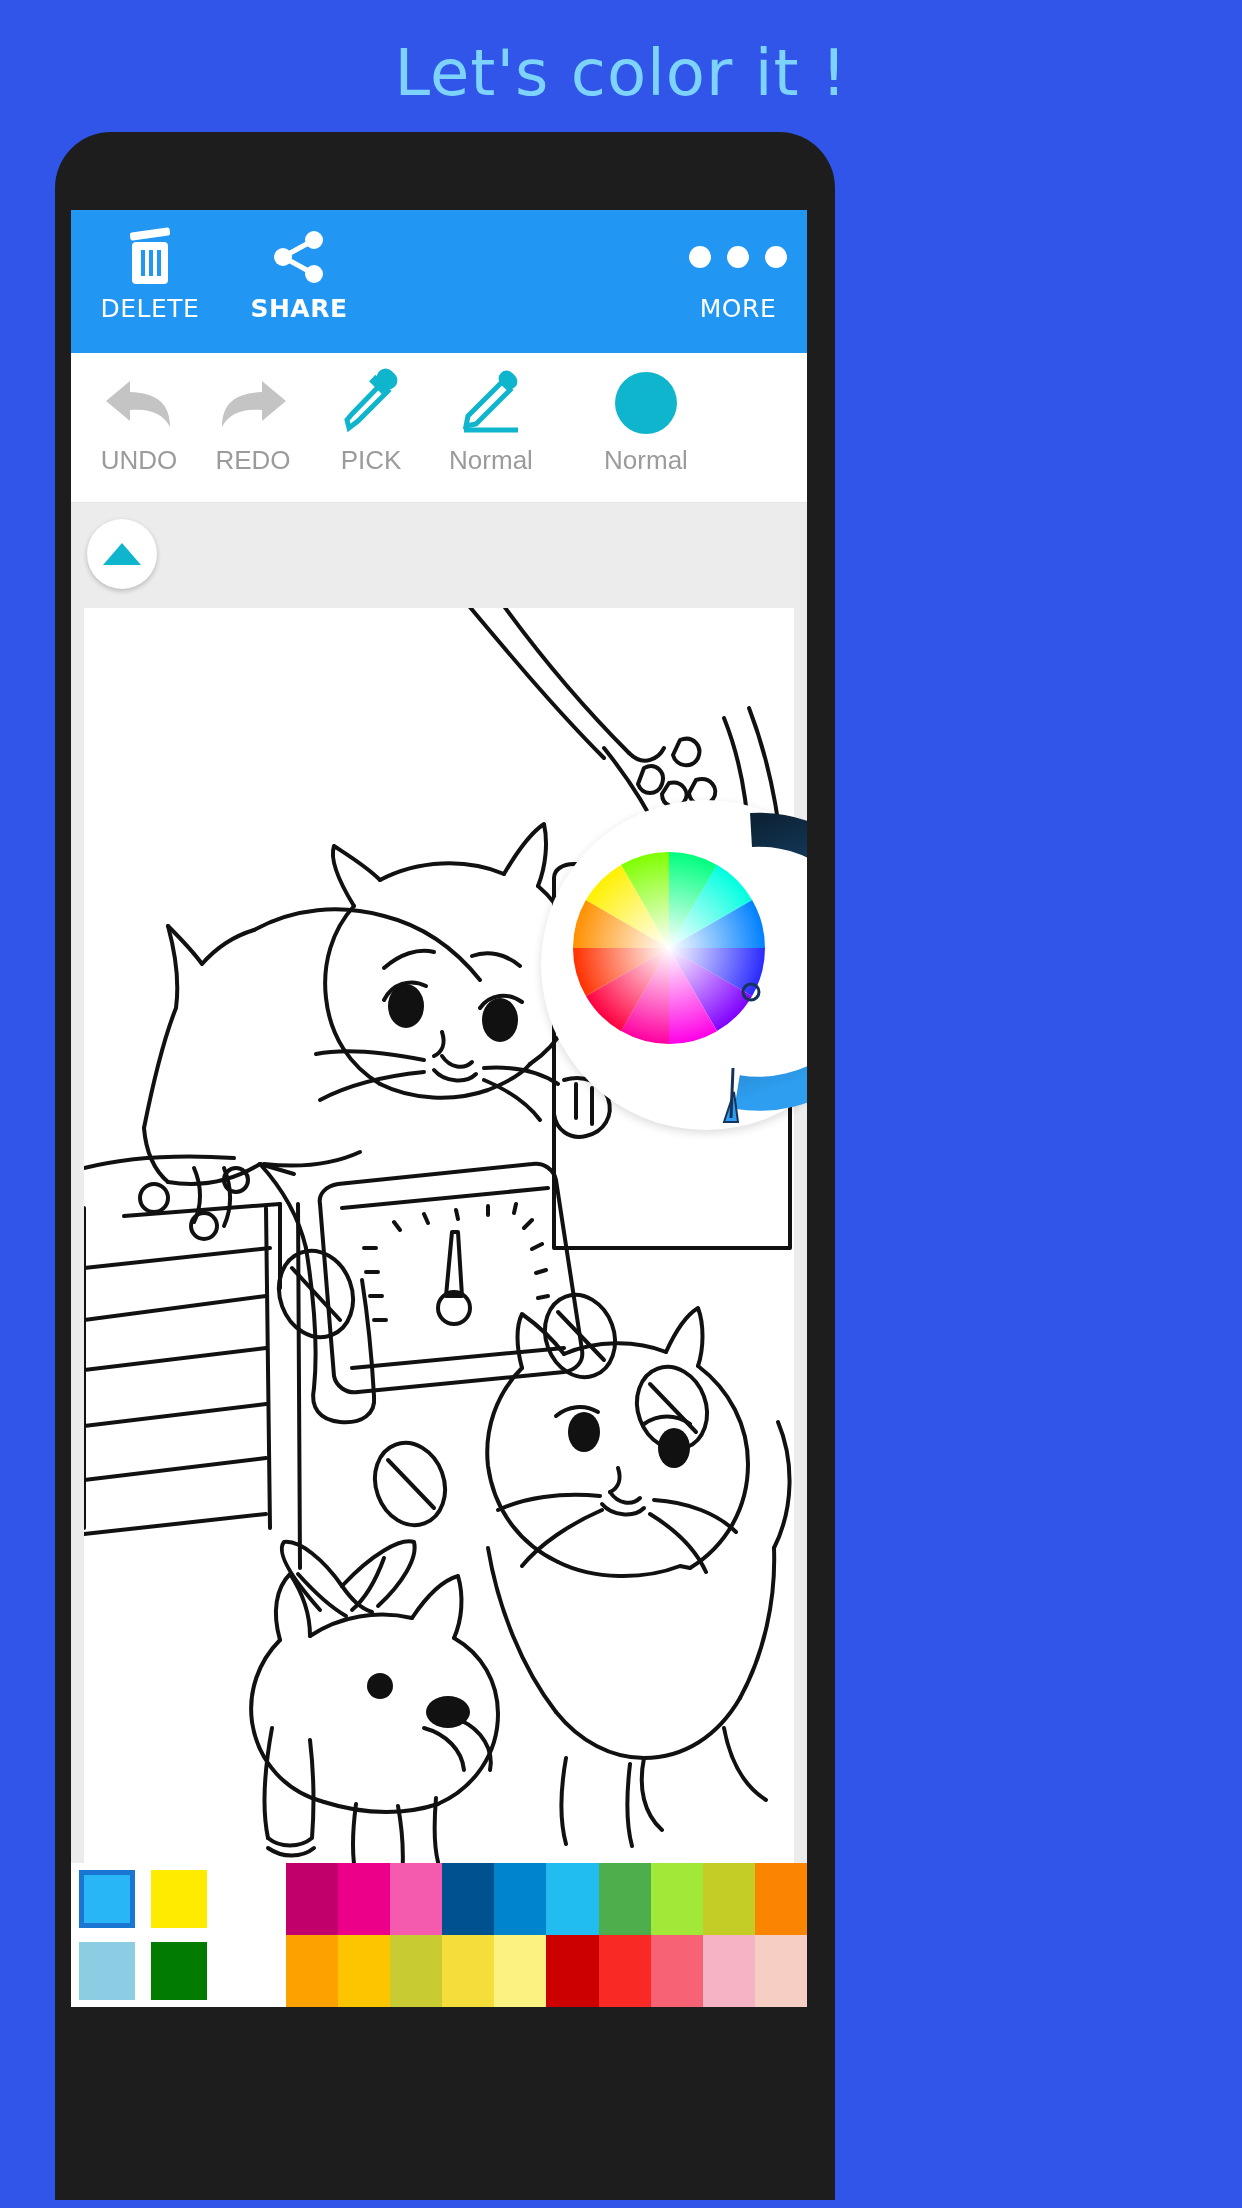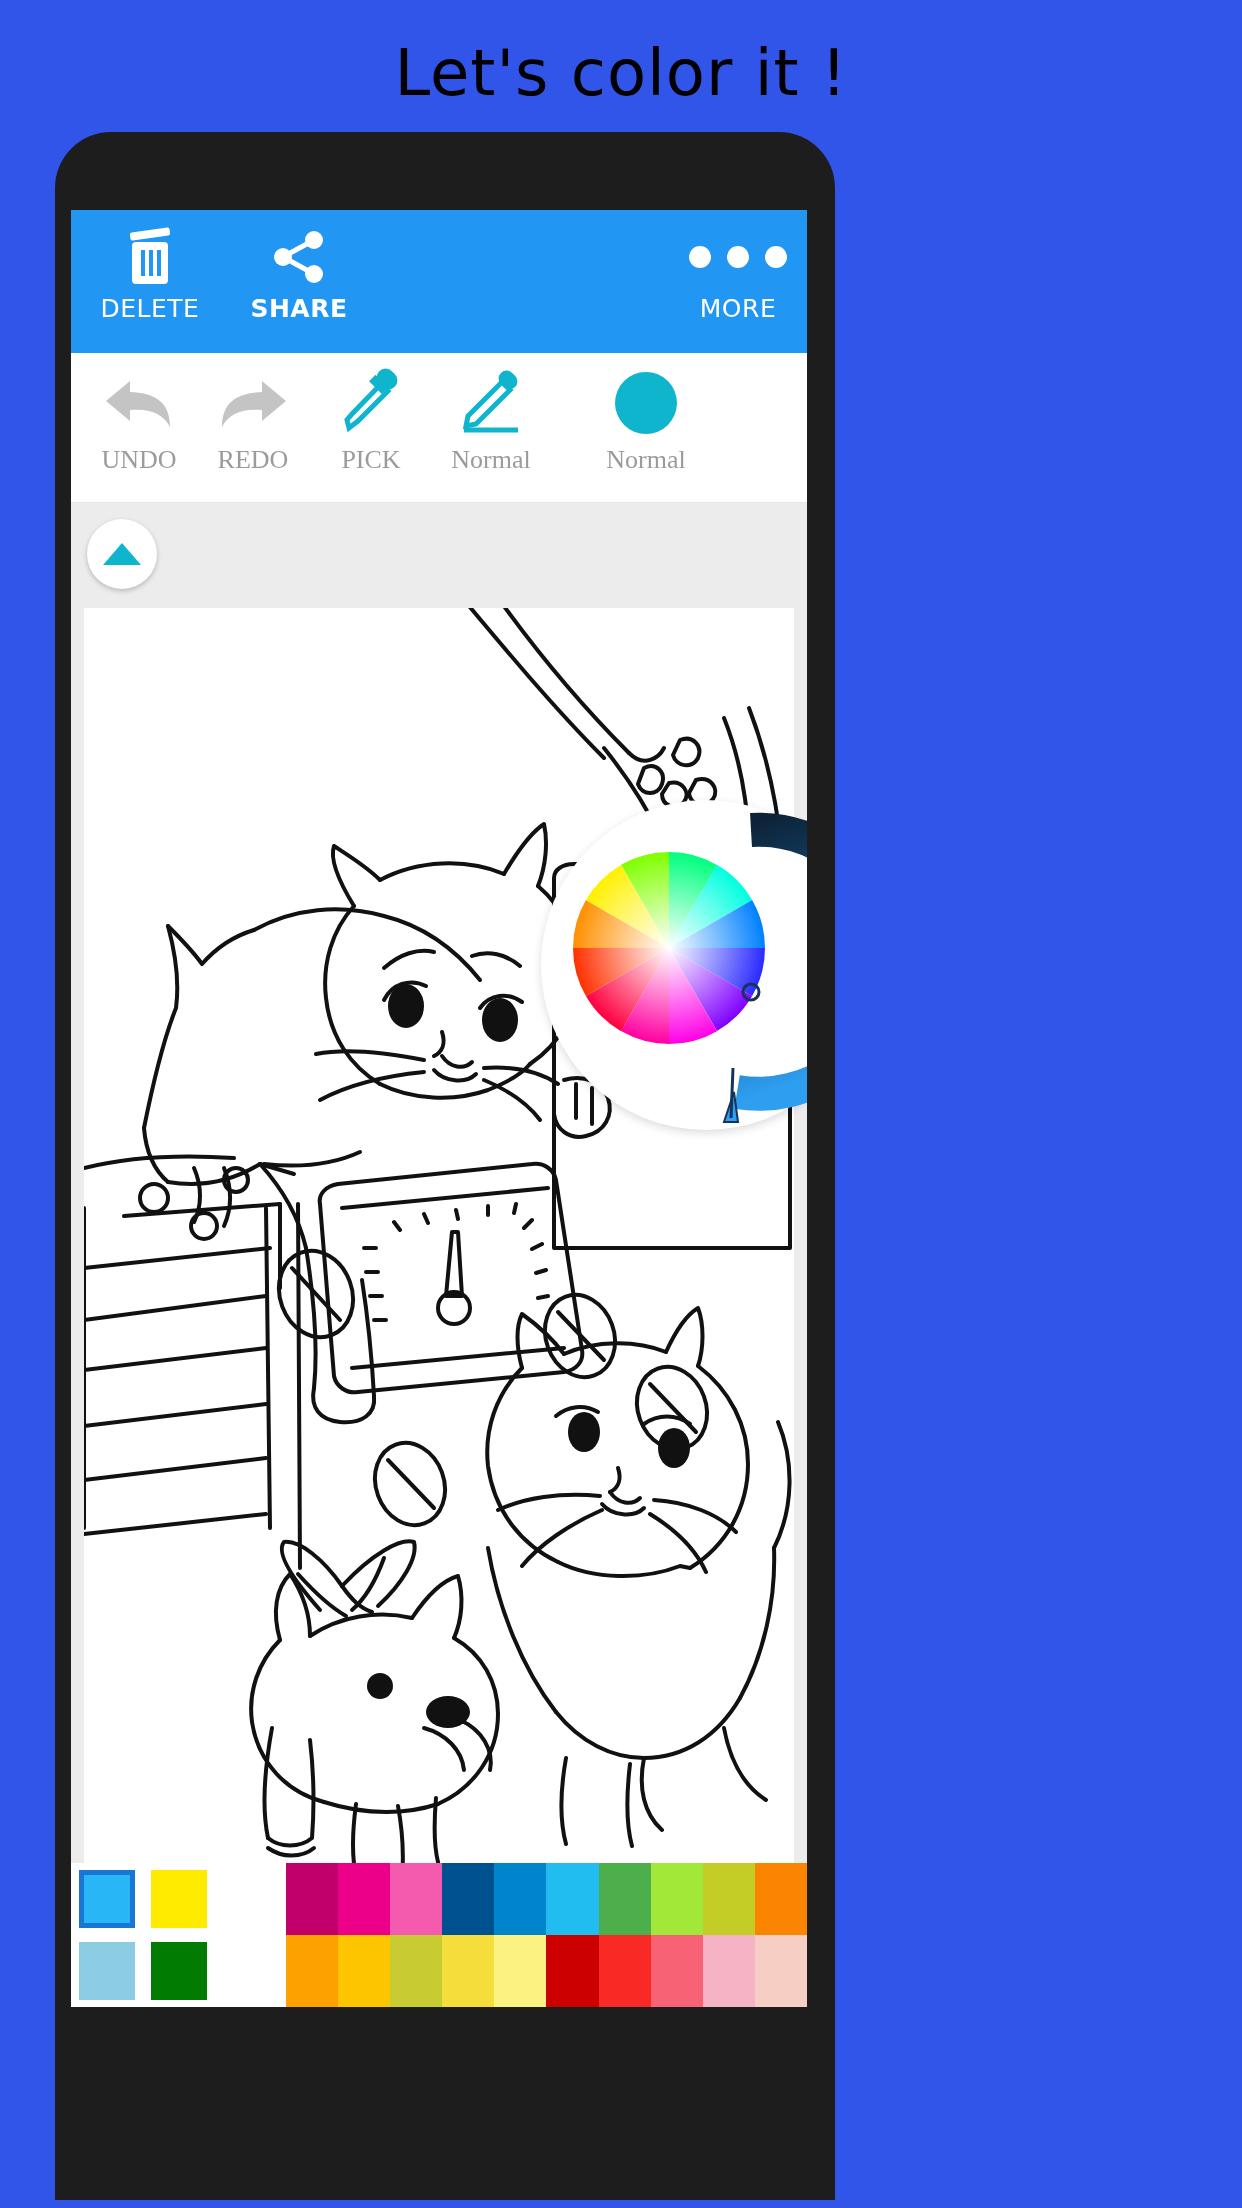--- a/index.html
+++ b/index.html
@@ -8,21 +8,21 @@
     background: #3055e8;
     font-family: "Liberation Sans", sans-serif;
     overflow: hidden;
   }
   #root { position: relative; width: 1242px; height: 2208px; background: #3055e8; }
 
   
   .headline {
     position: absolute; left: 0; top: 36px; width: 1242px;
     text-align: center;
-    color: #000000;
+    color: #7dd3fc;
     font-size: 64px;
     font-weight: 400;
     letter-spacing: 1px;
     font-family: "DejaVu Sans", sans-serif;
   }
 
   
   .phone {
     position: absolute; left: 55px; top: 132px;
     width: 780px; height: 2068px;
@@ -60,21 +60,21 @@
   
   .toolbar {
     position: absolute; left: 0; top: 143px; width: 736px; height: 150px;
     background: #ffffff; border-bottom: 1px solid #e6e6e6;
   }
   .tool {
     position: absolute; top: 8px; width: 120px; text-align: center; cursor: pointer;
   }
   .tool .ico { height: 84px; display: flex; align-items: center; justify-content: center; }
   .tool .lab {
-    font-size: 26px; color: #9b9b9b; font-family: Liberation Serif, serif;
+    font-size: 26px; color: #9b9b9b; font-family: Liberation Sans, sans-serif;
   }
   .t-undo { left: 8px; }
   .t-redo { left: 122px; }
   .t-pick { left: 240px; }
   .t-line { left: 340px; width: 160px; }
   .t-norm { left: 500px; width: 150px; }
   .normdot { width: 62px; height: 62px; border-radius: 50%; background: #0fb5cc; }
 
   
   .greystrip {

